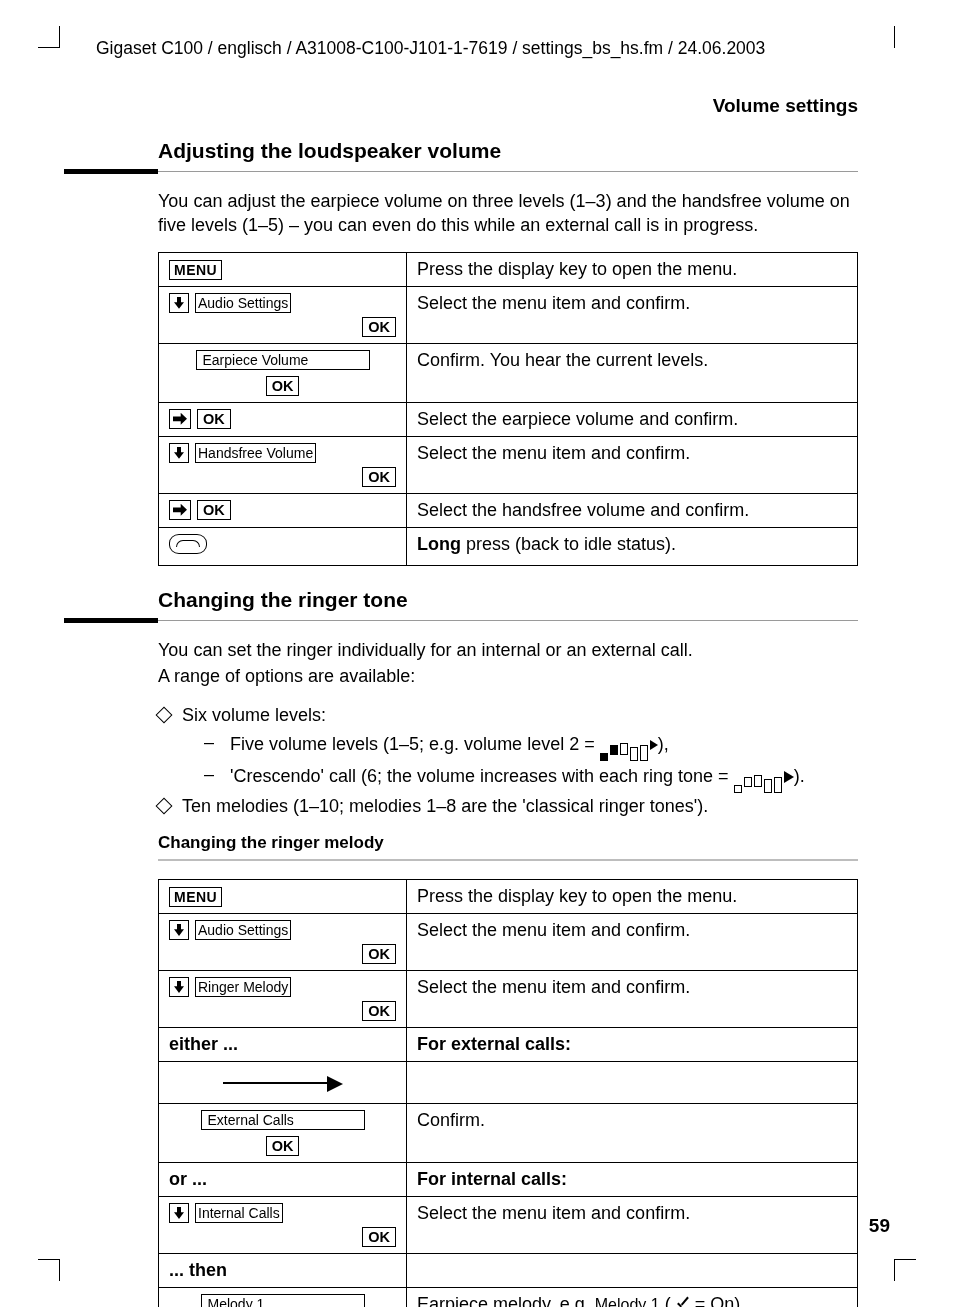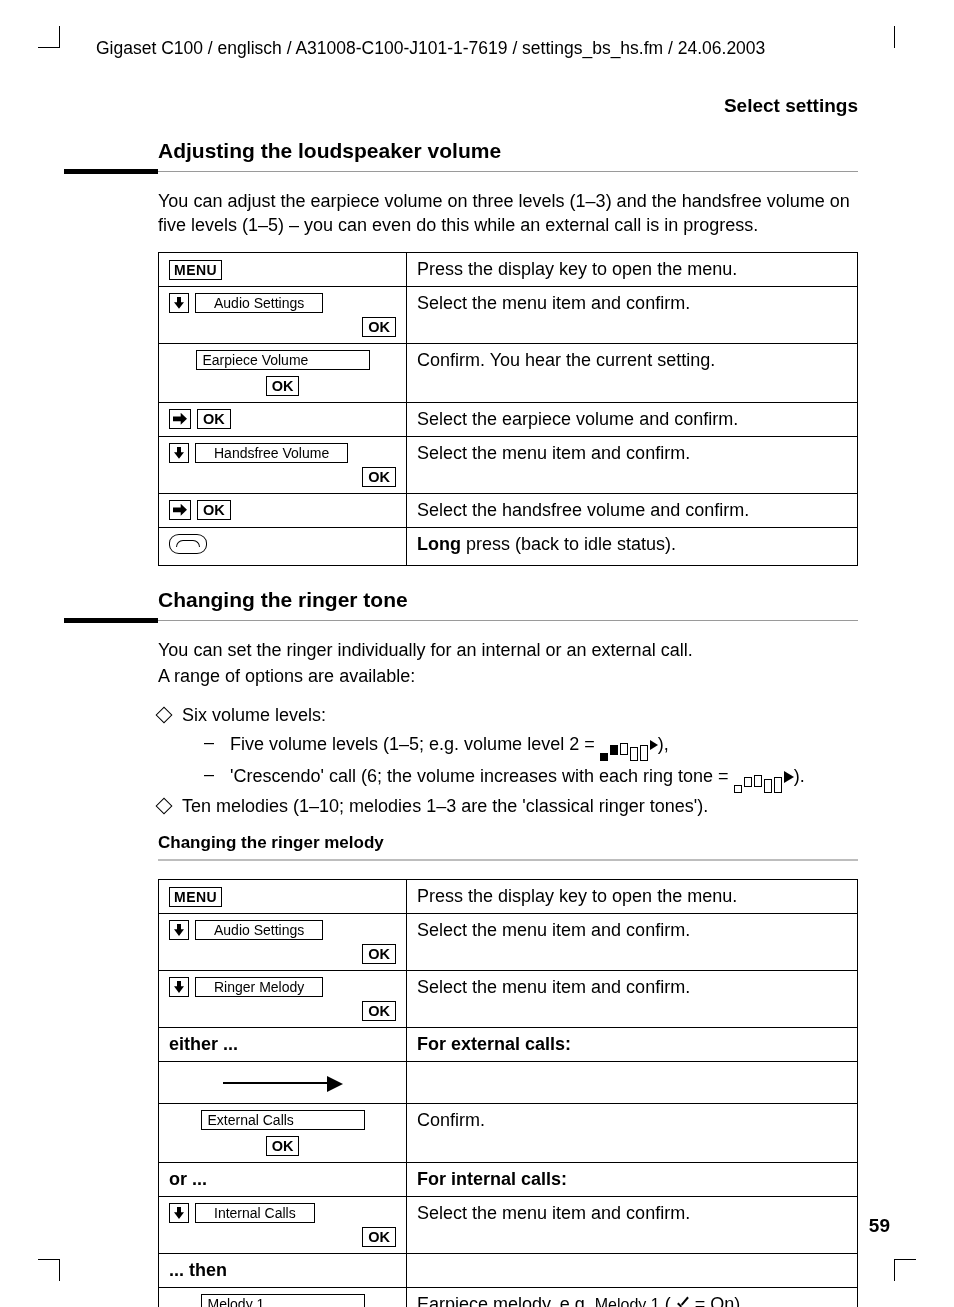--- a/index.html
+++ b/index.html
@@ -21,21 +21,21 @@
   .h3-rule{height:2px;background:#bdbdbd;margin-bottom:18px;}
   .body{font-size:18px;line-height:1.35;margin:0 0 14px 0;}
   .content{margin-left:94px;margin-right:32px;}
   .bullets{font-size:18px;line-height:1.45;margin:0 0 10px 0;}
   .bullets .row{display:flex;}
   .bullets .b1{width:24px;flex:none;}
   .bullets .dash{width:26px;flex:none;text-align:left;padding-left:22px;box-sizing:content-box;}
   table.steps{border-collapse:collapse;width:100%;margin:0 0 22px 0;table-layout:fixed;}
   table.steps td{border:1px solid #000;padding:6px 10px;font-size:18px;vertical-align:top;}
   table.steps col.left{width:248px;}
-  .keybox{display:inline-block;border:1.4px solid #000;padding:0 18px;font-size:14px;line-height:18px;font-family:Arial,sans-serif;vertical-align:middle;}
+  .keybox{display:inline-block;border:1.4px solid #000;padding:0 2px;font-size:14px;line-height:18px;font-family:Arial,sans-serif;vertical-align:middle;}
   .keybox.menu{font-weight:700;letter-spacing:0.5px;padding:0 4px;}
   .keybox.ok{font-weight:700;padding:0 5px;font-size:14.5px;text-align:right;}
   .keybox.label{font-weight:400;font-size:14px;}
   .row-inner{display:flex;flex-direction:column;gap:4px;}
   .row-line{display:flex;align-items:center;gap:6px;}
   .row-line.right{justify-content:flex-end;}
   .row-line.split{justify-content:space-between;flex-direction:column;}
   .arrow-down{display:inline-block;width:18px;height:18px;border:1.4px solid #000;position:relative;}
   .arrow-down::after{content:"";position:absolute;left:4px;right:4px;top:3px;bottom:3px;background:#000;clip-path:polygon(50% 100%,0 45%,30% 45%,30% 0,70% 0,70% 45%,100% 45%);}
   .arrow-right{display:inline-block;width:20px;height:18px;border:1.4px solid #000;position:relative;}
@@ -64,21 +64,21 @@
 
 <div class="cm top-h"></div>
 <div class="cm top-v"></div>
 <div class="cm" style="right:59px;top:26px;width:1.3px;height:22px;"></div>
 <div class="cm bl-h"></div>
 <div class="cm bl-v"></div>
 <div class="cm br-h"></div>
 <div class="cm br-v"></div>
 
 <div class="header-line">Gigaset C100 / englisch / A31008-C100-J101-1-7619 / settings_bs_hs.fm / 24.06.2003</div>
-<div class="section-label">Select settings</div>
+<div class="section-label">Volume settings</div>
 
 <div class="content">
 
   <div class="h2">Adjusting the loudspeaker volume</div>
   <div class="h2-rule">
         <div class="bar"></div>
         <div class="line"></div>
       </div>
   <p class="body">You can adjust the earpiece volume on three levels (1–3) and the handsfree volume on five levels (1–5) – you can even do this while an external call is in progress.</p>
 
@@ -106,21 +106,21 @@
       </td>
       <td>Select the menu item and confirm.</td>
     </tr>
     <tr>
       <td>
         <div class="row-line split">
           <span class="wide-label">Earpiece Volume</span>
           <span class="keybox ok">OK</span>
         </div>
       </td>
-      <td>Confirm. You hear the current setting.</td>
+      <td>Confirm. You hear the current levels.</td>
     </tr>
     <tr>
       <td>
               <div class="row-line">
                 <span class="arrow-right"></span>
                 <span class="keybox ok">OK</span>
               </div>
             </td>
       <td>Select the earpiece volume and confirm.</td>
     </tr>
@@ -190,21 +190,21 @@
               <span class="h1"></span>
               <span class="h2"></span>
               <span class="h3"></span>
               <span class="h4"></span>
               <span class="h5"></span>
             </span><span class="tri" style="border-left-width:10px;border-top-width:6px;border-bottom-width:6px;"></span><span>).</span>
       </span>
     </div>
     <div class="row">
           <span class="b1"><span class="diam"></span></span>
-          <span>Ten melodies (1–10; melodies 1–3 are the 'classical ringer tones').</span>
+          <span>Ten melodies (1–10; melodies 1–8 are the 'classical ringer tones').</span>
         </div>
   </div>
 
   <div class="h3">Changing the ringer melody</div>
   <div class="h3-rule"></div>
 
   <table class="steps">
     <colgroup>
           <col class="left">
           <col>

